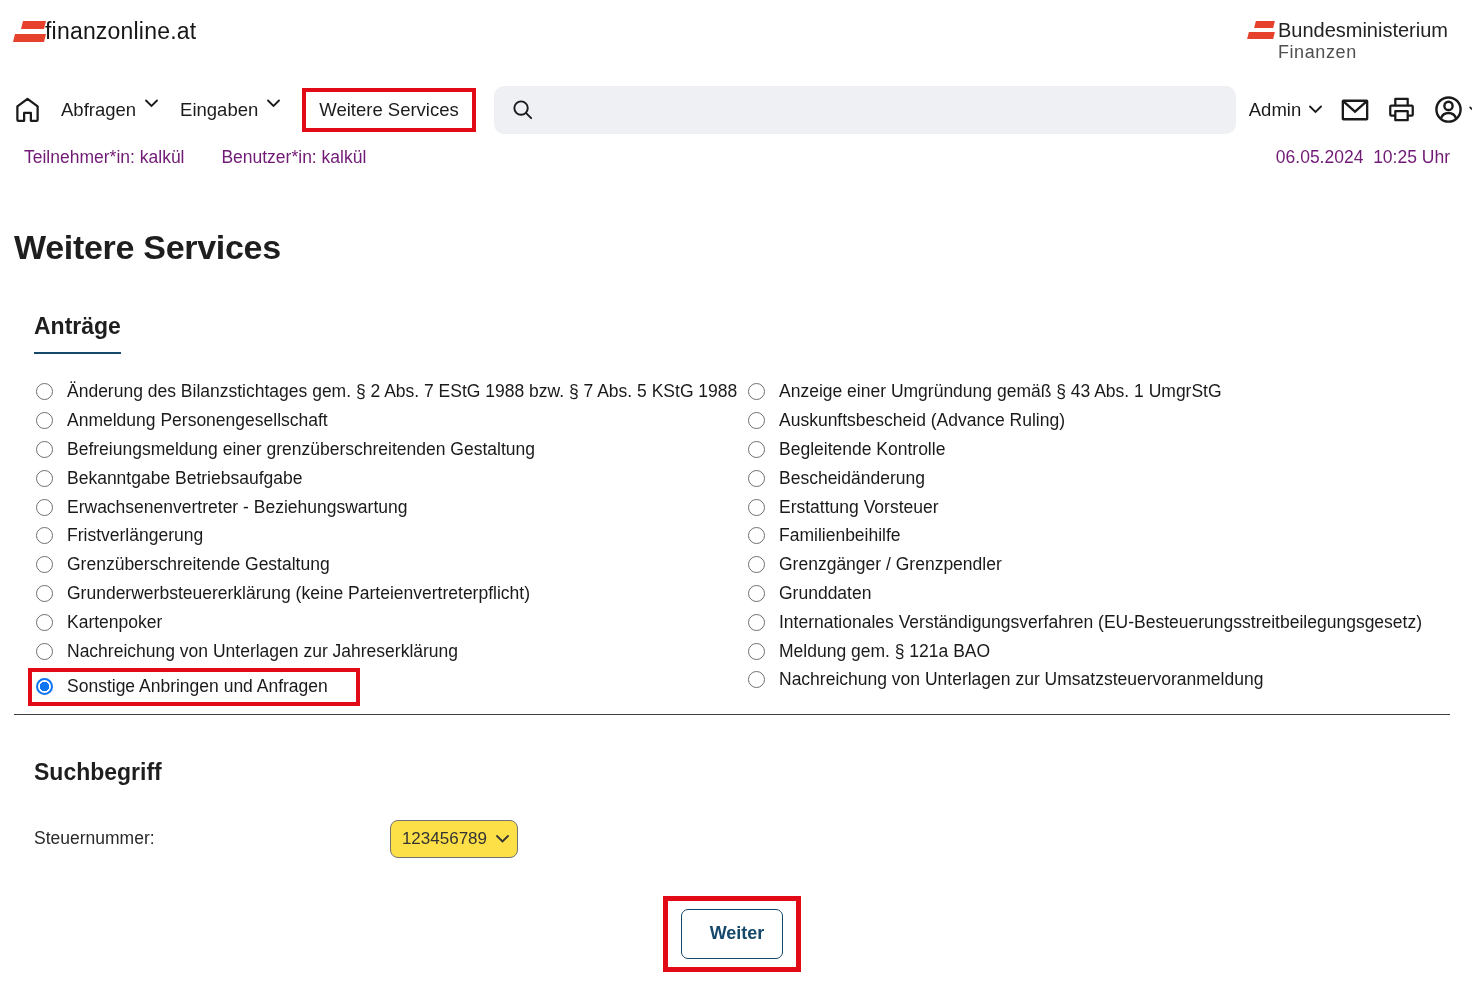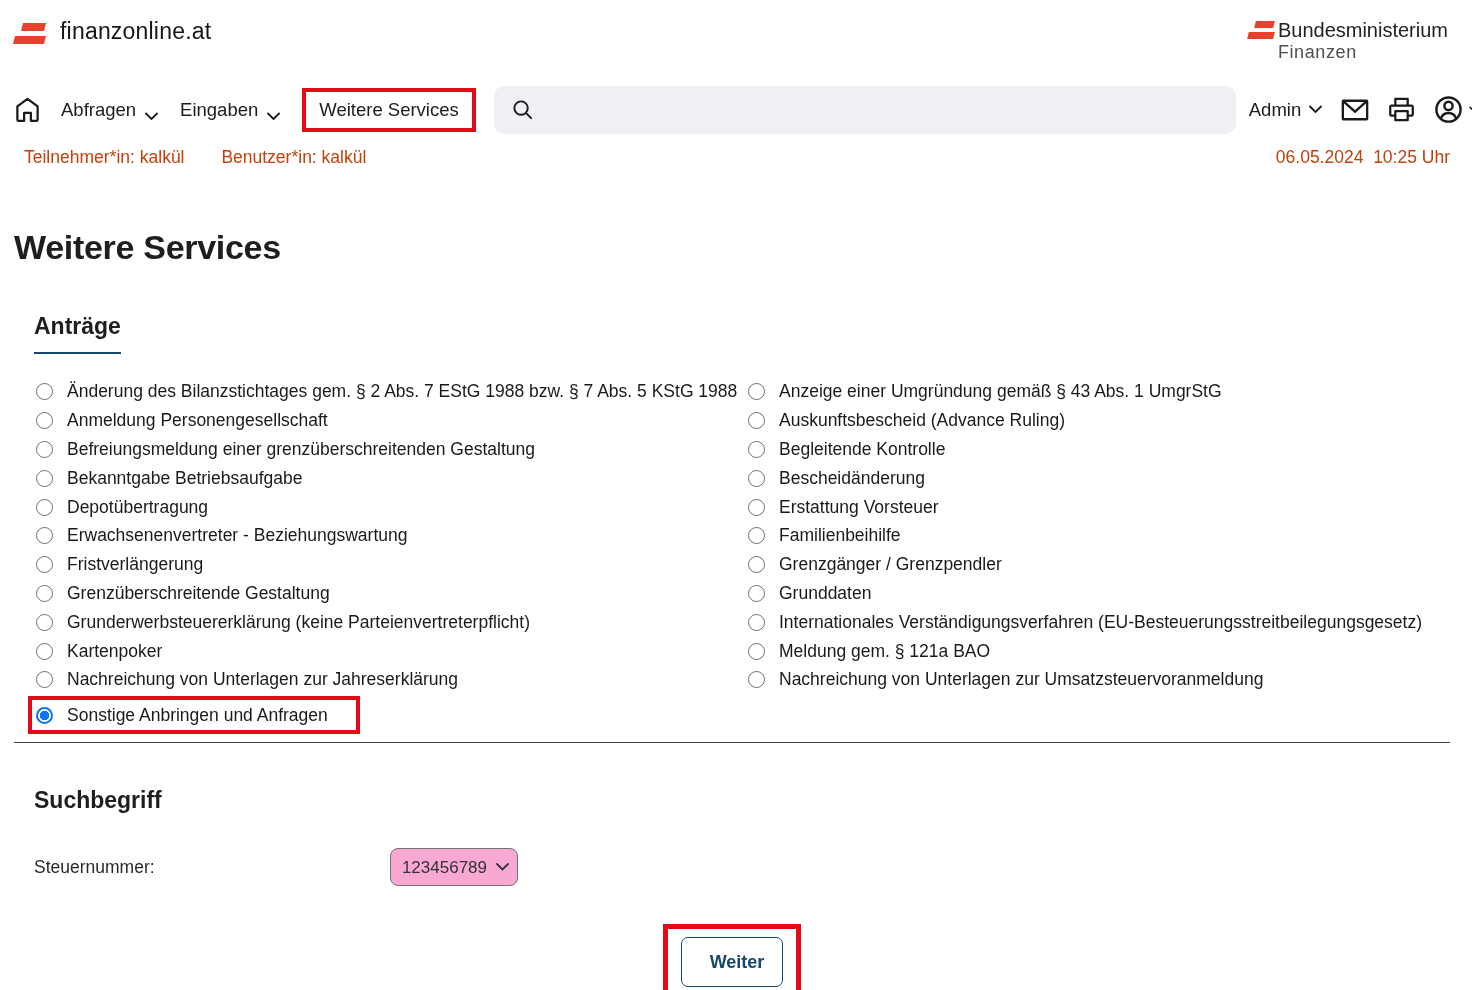--- a/index.html
+++ b/index.html
@@ -14,50 +14,50 @@
   html,body{margin:0;padding:0;}
   body{
     width:1472px;height:990px;background:#fff;color:var(--text);
     font-family:"Liberation Sans","DejaVu Sans",sans-serif;
     overflow:hidden;
   }
   svg{display:block;}
 
   
   .topbar{display:flex;justify-content:space-between;align-items:flex-start;padding:18px 24px 0 14px;}
-  .brand{display:flex;align-items:flex-end;gap:15px;cursor:pointer;}
+  .brand{display:flex;align-items:center;cursor:pointer;}
   .flagbars{position:relative;width:31px;height:22px;}
   .flagbars .b1,.flagbars .b2{position:absolute;background:var(--brand-red);height:8px;}
   .flagbars .b1{top:0;left:8px;width:23px;transform:skewX(-14deg);}
   .flagbars .b2{top:13px;left:0;width:31px;transform:skewX(-14deg);}
   .flagbars.small{width:26px;height:19px;}
   .flagbars.small .b1,.flagbars.small .b2{height:7px;}
   .flagbars.small .b1{left:7px;width:19px;}
   .flagbars.small .b2{top:11px;width:26px;}
   .site-name{font-size:23px;letter-spacing:.2px;color:#161616;}
   .ministry{display:flex;gap:4px;align-items:flex-start;}
   .ministry-text{line-height:1.2;}
   .ministry-line1{font-size:20px;font-weight:500;color:#222;}
   .ministry-line2{font-size:18px;font-weight:300;color:#4f4f4f;letter-spacing:.6px;}
 
   
   .navbar{display:flex;align-items:center;margin:22px 22px 0 14px;height:48px;}
   .icon-btn{display:flex;align-items:center;justify-content:center;cursor:pointer;background:none;border:none;padding:0;}
   .home{margin-right:20px;}
-  .nav-link{display:flex;align-items:flex-end;gap:9px;font-size:18.5px;color:#1c1c1c;margin-right:22px;cursor:pointer;white-space:nowrap;}
+  .nav-link{display:flex;align-items:flex-start;gap:9px;font-size:18.5px;color:#1c1c1c;margin-right:22px;cursor:pointer;white-space:nowrap;}
   .red-box{border:4px solid var(--ann-red);}
   .nav-redbox{padding:7px 13px;margin-right:18px;}
   .nav-redbox .nav-link{margin-right:0;}
   .search-bar{width:742px;height:48px;background:var(--search-bg);border-radius:10px;display:flex;align-items:center;padding-left:17px;cursor:text;flex:none;}
   .nav-right{display:flex;align-items:center;margin-left:13px;gap:19px;}
   .admin{display:flex;align-items:center;gap:8px;font-size:18.5px;cursor:pointer;}
   .user-group{display:flex;align-items:center;gap:6px;cursor:pointer;}
 
   
-  .session{display:flex;justify-content:space-between;margin:13px 22px 0 24px;font-size:17.5px;color:#c2410c;}
+  .session{display:flex;justify-content:space-between;margin:13px 22px 0 24px;font-size:17.5px;color:#701a75;}
   .session .pair{margin-right:32px;}
   .datetime{white-space:pre;}
 
   
   main{padding:0 22px 0 14px;}
   h1{margin:60px 0 0 0;font-size:34px;font-weight:800;color:#1e1e1e;letter-spacing:-.3px;}
   .section-title{display:inline-block;margin:46px 0 0 20px;font-size:23px;font-weight:700;color:#1e1e1e;border-bottom:2px solid var(--accent-blue);padding-bottom:12px;}
 
   .columns{display:flex;margin-top:24px;align-items:flex-start;}
   .col-left{width:734px;flex:none;}
@@ -76,21 +76,21 @@
   .selected-wrap{display:inline-flex;margin:2px 0 0 14px;padding:2px 28px 2px 4px;}
   .selected-wrap .radio-row{padding-left:0;height:26px;}
 
   .divider{border:none;border-top:1px solid #3f3f3f;margin:8px 0 0 0;}
 
   .such-title{margin:44px 0 0 20px;font-size:23px;font-weight:700;color:#1e1e1e;}
   .steuer-row{display:flex;align-items:center;margin-top:34px;}
   .steuer-label{margin-left:20px;width:356px;font-size:17.5px;color:#2a2a2a;flex:none;}
   .select-wrap{position:relative;width:128px;height:38px;}
   select{
-    width:128px;height:38px;border:1px solid #737373;border-radius:8px;background:#f9a8d4;
+    width:128px;height:38px;border:1px solid #737373;border-radius:8px;background:#fde047;
     font-family:inherit;font-size:17px;color:#333;appearance:none;-webkit-appearance:none;
     padding:0 30px 0 8px;text-align:right;cursor:pointer;
   }
   .select-chevron{position:absolute;right:9px;top:50%;transform:translateY(-50%);pointer-events:none;}
 
   .weiter-area{display:flex;justify-content:center;margin-top:38px;}
   .weiter-redbox{border:5px solid var(--ann-red);padding:8px 13px;}
   .weiter-btn{
     width:102px;height:50px;background:#fff;border:1.5px solid var(--accent-blue);border-radius:7px;
     color:var(--accent-blue);font-size:18px;font-weight:700;font-family:inherit;cursor:pointer;padding-left:16px;
@@ -213,23 +213,20 @@
     <input type="radio" name="antrag" style="">
     <span>Anmeldung Personengesellschaft</span>
   </label><label class="radio-row">
     <input type="radio" name="antrag" style="">
     <span>Befreiungsmeldung einer grenzüberschreitenden Gestaltung</span>
   </label><label class="radio-row">
     <input type="radio" name="antrag" style="">
     <span>Bekanntgabe Betriebsaufgabe</span>
   </label><label class="radio-row">
     <input type="radio" name="antrag" style="">
-    <span>Depotübertragung</span>
-  </label><label class="radio-row">
-    <input type="radio" name="antrag" style="">
     <span>Erwachsenenvertreter - Beziehungswartung</span>
   </label><label class="radio-row">
     <input type="radio" name="antrag" style="">
     <span>Fristverlängerung</span>
   </label><label class="radio-row">
     <input type="radio" name="antrag" style="">
     <span>Grenzüberschreitende Gestaltung</span>
   </label><label class="radio-row">
     <input type="radio" name="antrag" style="">
     <span>Grunderwerbsteuererklärung (keine Parteienvertreterpflicht)</span>

